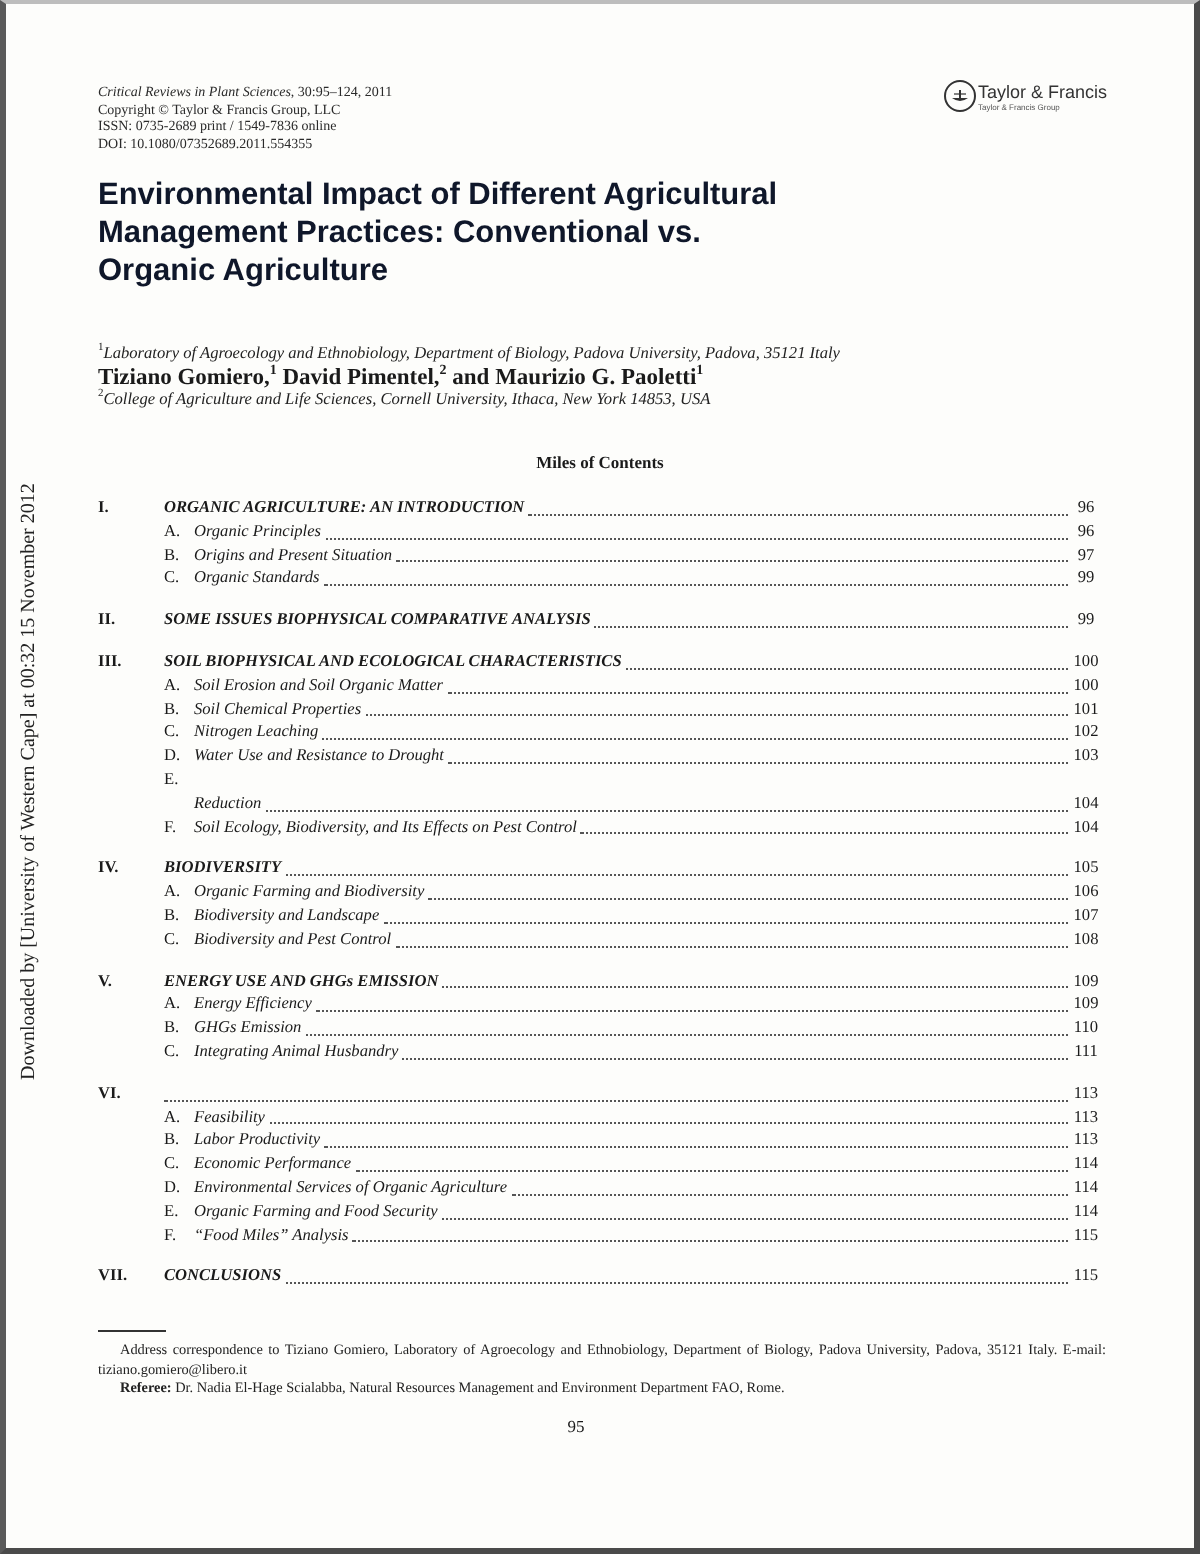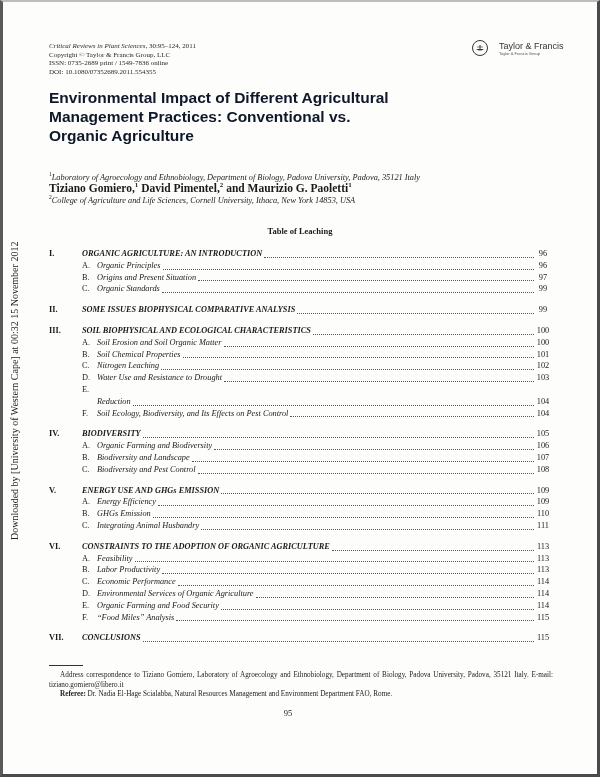--- a/index.html
+++ b/index.html
@@ -19,21 +19,21 @@
     border-bottom: 3px solid #4a4a4a;
     pointer-events: none;
   }
   .journal {
     position: absolute; left: 49px; top: 42px;
     font-size: 7px; line-height: 8.6px; color: #2a2a2a;
   }
   .journal i { font-style: italic; }
   .logo {
     position: absolute; left: 472px; top: 40px;
-    display: flex; align-items: center; gap: 11px;
+    display: flex; align-items: center; gap: 1px;
     font-family: "Liberation Sans", "DejaVu Sans", sans-serif;
   }
   .logo .mark {
     width: 16px; height: 16px; border-radius: 50%;
     border: 1.5px solid #333; box-sizing: border-box;
     display: flex; align-items: center; justify-content: center;
     font-size: 7px; color: #333;
   }
   .logo .name { font-size: 9px; color: #333; line-height: 10px; }
   .logo .sub { font-size: 4px; color: #555; line-height: 5px; }
@@ -119,21 +119,21 @@
 
 <div class="title">Environmental Impact of Different Agricultural Management Practices: Conventional vs. Organic Agriculture</div>
 
 <div class="authors">
   <span>Tiziano Gomiero,</span><sup>1</sup><span> David Pimentel,</span><sup>2</sup><span> and Maurizio G. Paoletti</span><sup>1</sup>
 </div>
 
 <div class="affil" style="top:169px"><sup>1</sup><span>Laboratory of Agroecology and Ethnobiology, Department of Biology, Padova University, Padova, 35121 Italy</span></div>
 <div class="affil" style="top:192px"><sup>2</sup><span>College of Agriculture and Life Sciences, Cornell University, Ithaca, New York 14853, USA</span></div>
 
-<div class="toc-title">Table of Leaching</div>
+<div class="toc-title">Miles of Contents</div>
 
 <div class="toc" id="toc">
     <div class="row sec">
       <span class="num">I.</span>
       <span class="label">ORGANIC AGRICULTURE: AN INTRODUCTION</span>
       <span class="dots"></span>
       <span class="page">96</span>
     </div>
     <div class="row">
       <span class="letter">A.</span>
@@ -251,21 +251,20 @@
     </div>
     <div class="row">
       <span class="letter">C.</span>
       <span class="label">Integrating Animal Husbandry</span>
       <span class="dots"></span>
       <span class="page">111</span>
     </div>
     <div class="gap"></div>
     <div class="row sec">
       <span class="num">VI.</span>
-      <span class="label">CONSTRAINTS TO THE ADOPTION OF ORGANIC AGRICULTURE</span>
       <span class="dots"></span>
       <span class="page">113</span>
     </div>
     <div class="row">
       <span class="letter">A.</span>
       <span class="label">Feasibility</span>
       <span class="dots"></span>
       <span class="page">113</span>
     </div>
     <div class="row">

